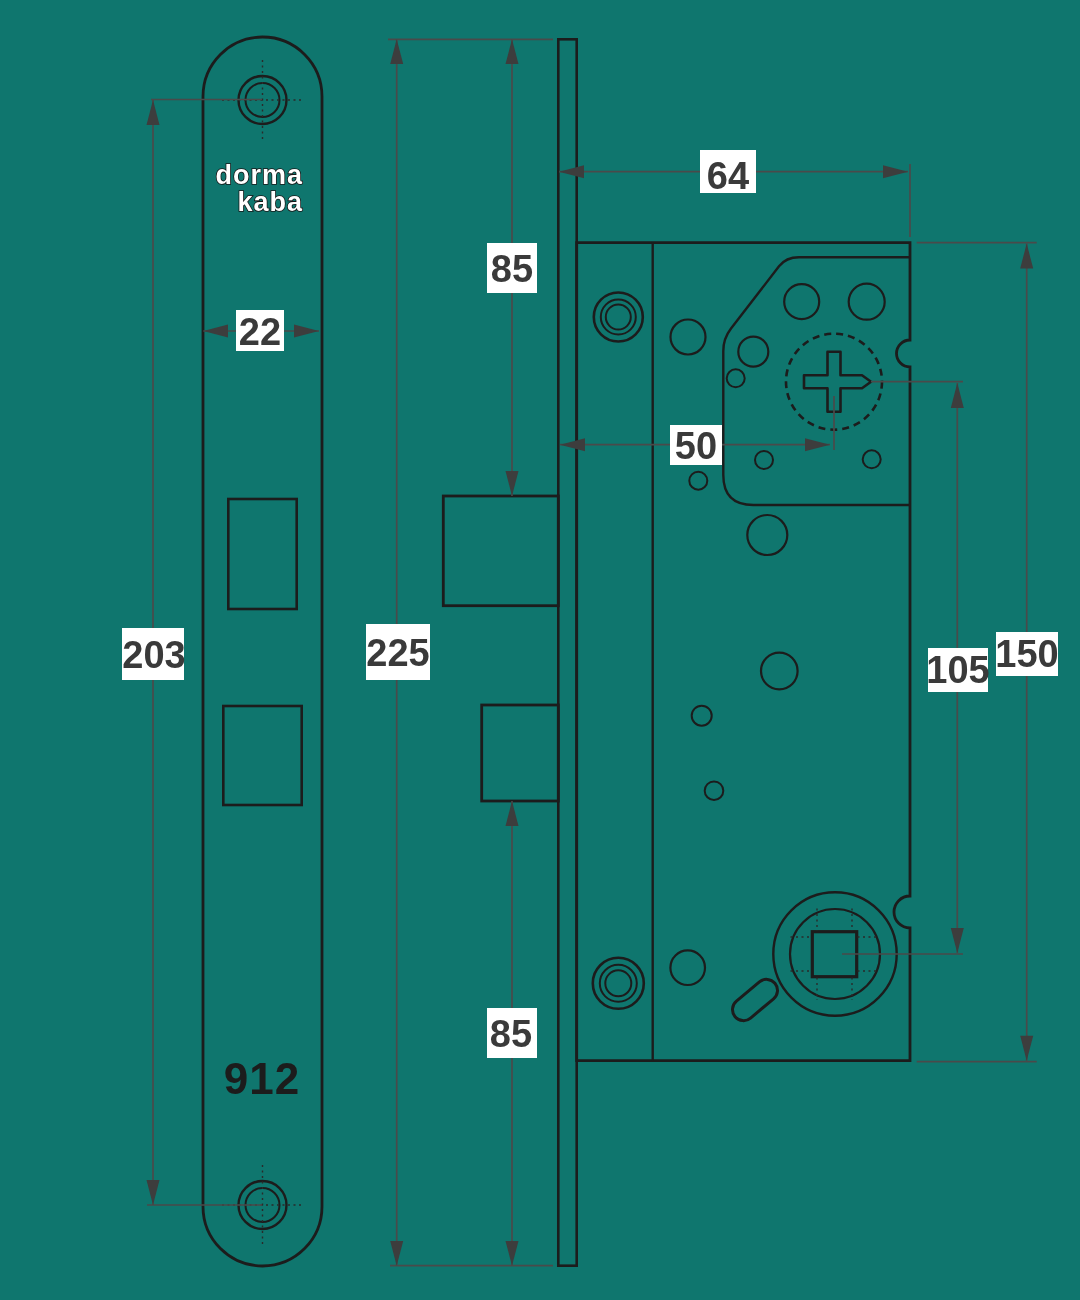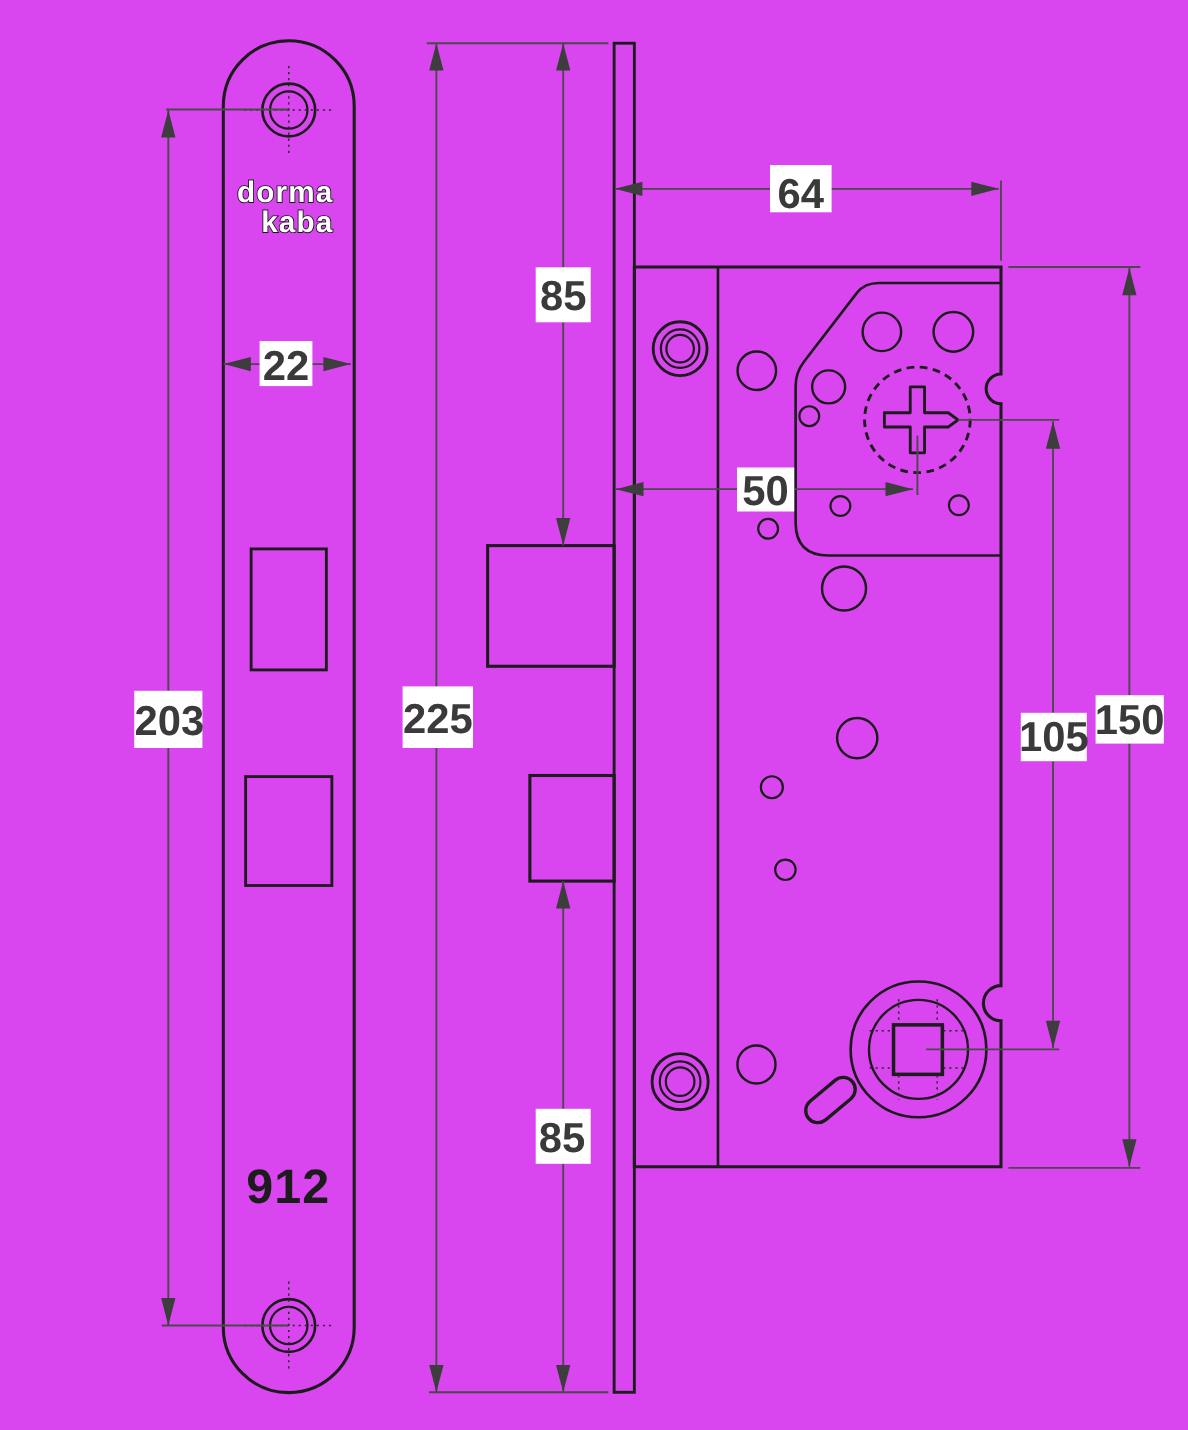--- a/index.html
+++ b/index.html
@@ -1,16 +1,16 @@
 <!DOCTYPE html>
 <html><head>
 <meta charset="utf-8">
 <style>
   html,body{margin:0;padding:0;background:#ffffff;}
-  .stage{position:relative;width:1080px;height:1300px;background:#d946ef;overflow:hidden;
+  .stage{position:relative;width:1080px;height:1300px;background:#0f766e;overflow:hidden;
          font-family:"Liberation Sans", sans-serif;}
   svg{display:block;}
   text{font-family:"Liberation Sans", sans-serif;}
   .dim-text{font-size:38px;font-weight:bold;fill:#3a3a3a;}
   .model-text{font-size:44px;font-weight:bold;fill:#1c1c1c;letter-spacing:1px;}
   .logo-text{font-size:27px;font-weight:bold;fill:#ffffff;stroke:#161616;stroke-width:1.6px;letter-spacing:1px;}
   .outline{stroke:#1c1c1c;fill:none;}
   .dimline{stroke:#4a4a4a;stroke-width:1.7;fill:none;}
   .arrow{fill:#3d3d3d;stroke:none;}
   .txtbg{fill:#ffffff;stroke:none;}

